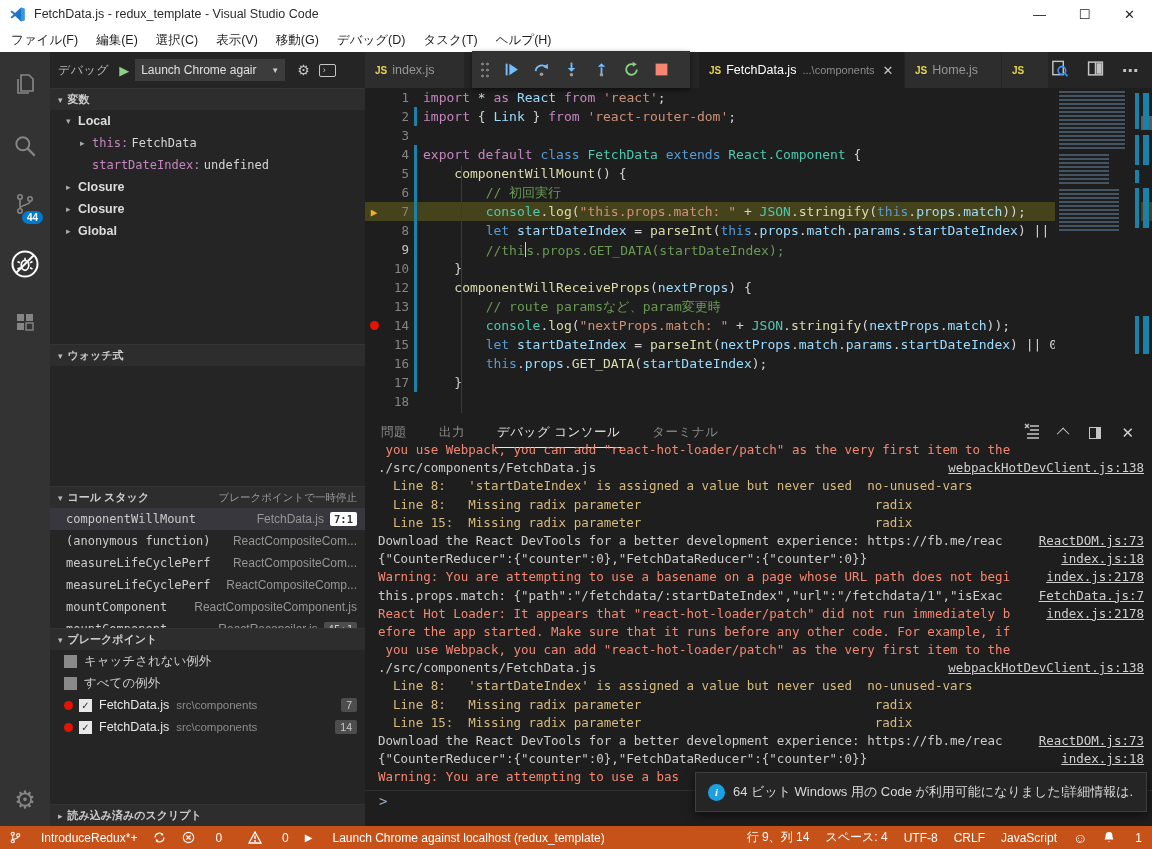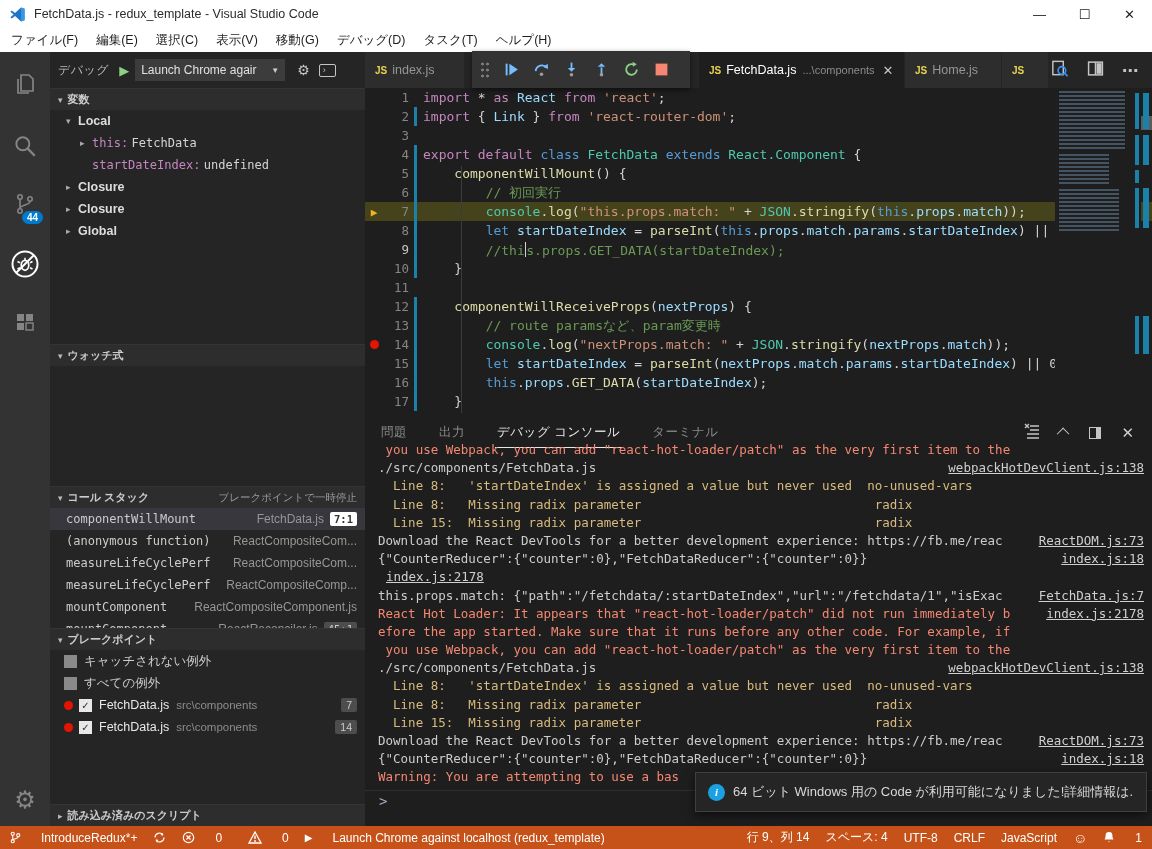--- a/index.html
+++ b/index.html
@@ -411,21 +411,20 @@
       <div class="code-line"><span class="gut-bp"></span><span class="gut-num">1</span><span class="gut-git"></span><span class="code-text"><span class="tk-kw">import</span><span class="tk-def"> * </span><span class="tk-kw">as</span><span class="tk-def"> </span><span class="tk-var">React</span><span class="tk-def"> </span><span class="tk-kw">from</span><span class="tk-def"> </span><span class="tk-str">'react'</span><span class="tk-def">;</span></span></div>
       <div class="code-line"><span class="gut-bp"></span><span class="gut-num">2</span><span class="gut-git mod"></span><span class="code-text"><span class="tk-kw">import</span><span class="tk-def"> { </span><span class="tk-var">Link</span><span class="tk-def"> } </span><span class="tk-kw">from</span><span class="tk-def"> </span><span class="tk-str">'react-router-dom'</span><span class="tk-def">;</span></span></div>
       <div class="code-line"><span class="gut-bp"></span><span class="gut-num">3</span><span class="gut-git"></span><span class="code-text"></span></div>
       <div class="code-line"><span class="gut-bp"></span><span class="gut-num">4</span><span class="gut-git mod"></span><span class="code-text"><span class="tk-kw">export</span><span class="tk-def"> </span><span class="tk-kw">default</span><span class="tk-def"> </span><span class="tk-blue">class</span><span class="tk-def"> </span><span class="tk-cls">FetchData</span><span class="tk-def"> </span><span class="tk-blue">extends</span><span class="tk-def"> </span><span class="tk-cls">React.Component</span><span class="tk-def"> {</span></span></div>
       <div class="code-line"><span class="gut-bp"></span><span class="gut-num">5</span><span class="gut-git mod"></span><span class="code-text"><span class="tk-def">    </span><span class="tk-fn">componentWillMount</span><span class="tk-def">() {</span></span></div>
       <div class="code-line"><span class="gut-bp"></span><span class="gut-num">6</span><span class="gut-git mod"></span><span class="code-text"><span class="tk-def">        </span><span class="tk-cmt">// 初回実行</span></span></div>
       <div class="code-line currentline"><span class="gut-bp" style="color: rgb(245, 177, 32);"><span class="bp-cur">▶</span></span><span class="gut-num">7</span><span class="gut-git mod"></span><span class="code-text"><span class="tk-def">        </span><span class="tk-cls">console</span><span class="tk-def">.</span><span class="tk-fn">log</span><span class="tk-def">(</span><span class="tk-str">"this.props.match: "</span><span class="tk-def"> + </span><span class="tk-cls">JSON</span><span class="tk-def">.</span><span class="tk-fn">stringify</span><span class="tk-def">(</span><span class="tk-blue">this</span><span class="tk-def">.</span><span class="tk-var">props</span><span class="tk-def">.</span><span class="tk-var">match</span><span class="tk-def">));</span></span></div>
       <div class="code-line"><span class="gut-bp"></span><span class="gut-num">8</span><span class="gut-git mod"></span><span class="code-text"><span class="tk-def">        </span><span class="tk-blue">let</span><span class="tk-def"> </span><span class="tk-var">startDateIndex</span><span class="tk-def"> = </span><span class="tk-fn">parseInt</span><span class="tk-def">(</span><span class="tk-blue">this</span><span class="tk-def">.</span><span class="tk-var">props</span><span class="tk-def">.</span><span class="tk-var">match</span><span class="tk-def">.</span><span class="tk-var">params</span><span class="tk-def">.</span><span class="tk-var">startDateIndex</span><span class="tk-def">) ||</span></span></div>
       <div class="code-line"><span class="gut-bp"></span><span class="gut-num cur">9</span><span class="gut-git mod"></span><span class="code-text"><span class="tk-def">        </span><span class="tk-cmt">//thi</span><span class="cursor"></span><span class="tk-cmt">s.props.GET_DATA(startDateIndex);</span></span></div>
       <div class="code-line"><span class="gut-bp"></span><span class="gut-num">10</span><span class="gut-git mod"></span><span class="code-text"><span class="tk-def">    }</span></span></div>
-      <div class="code-line"><span class="gut-bp"></span><span class="gut-num">11</span><span class="gut-git"></span><span class="code-text"></span></div>
       <div class="code-line"><span class="gut-bp"></span><span class="gut-num">12</span><span class="gut-git mod"></span><span class="code-text"><span class="tk-def">    </span><span class="tk-fn">componentWillReceiveProps</span><span class="tk-def">(</span><span class="tk-var">nextProps</span><span class="tk-def">) {</span></span></div>
       <div class="code-line"><span class="gut-bp"></span><span class="gut-num">13</span><span class="gut-git mod"></span><span class="code-text"><span class="tk-def">        </span><span class="tk-cmt">// route paramsなど、param変更時</span></span></div>
       <div class="code-line"><span class="gut-bp"><span class="bp-red"></span></span><span class="gut-num">14</span><span class="gut-git mod"></span><span class="code-text"><span class="tk-def">        </span><span class="tk-cls">console</span><span class="tk-def">.</span><span class="tk-fn">log</span><span class="tk-def">(</span><span class="tk-str">"nextProps.match: "</span><span class="tk-def"> + </span><span class="tk-cls">JSON</span><span class="tk-def">.</span><span class="tk-fn">stringify</span><span class="tk-def">(</span><span class="tk-var">nextProps</span><span class="tk-def">.</span><span class="tk-var">match</span><span class="tk-def">));</span></span></div>
       <div class="code-line"><span class="gut-bp"></span><span class="gut-num">15</span><span class="gut-git mod"></span><span class="code-text"><span class="tk-def">        </span><span class="tk-blue">let</span><span class="tk-def"> </span><span class="tk-var">startDateIndex</span><span class="tk-def"> = </span><span class="tk-fn">parseInt</span><span class="tk-def">(</span><span class="tk-var">nextProps</span><span class="tk-def">.</span><span class="tk-var">match</span><span class="tk-def">.</span><span class="tk-var">params</span><span class="tk-def">.</span><span class="tk-var">startDateIndex</span><span class="tk-def">) || 0</span></span></div>
       <div class="code-line"><span class="gut-bp"></span><span class="gut-num">16</span><span class="gut-git mod"></span><span class="code-text"><span class="tk-def">        </span><span class="tk-blue">this</span><span class="tk-def">.</span><span class="tk-var">props</span><span class="tk-def">.</span><span class="tk-fn">GET_DATA</span><span class="tk-def">(</span><span class="tk-var">startDateIndex</span><span class="tk-def">);</span></span></div>
       <div class="code-line"><span class="gut-bp"></span><span class="gut-num">17</span><span class="gut-git mod"></span><span class="code-text"><span class="tk-def">    }</span></span></div>
       <div class="code-line"><span class="gut-bp"></span><span class="gut-num">18</span><span class="gut-git"></span><span class="code-text"></span></div>
     </div>
   <div class="indent-guide"></div>
   <div class="minimap">
@@ -482,20 +481,21 @@
       </div>
       <div class="console-row">
         <span class="t c-fg">Download the React DevTools for a better development experience: https://fb.me/reac</span>
         <span class="lnk">ReactDOM.js:73</span>
       </div>
       <div class="console-row">
         <span class="t c-fg">{"CounterReducer":{"counter":0},"FetchDataReducer":{"counter":0}}</span>
         <span class="lnk">index.js:18</span>
       </div>
       <div class="console-row">
+        <span class="t c-red">Warning: You are attempting to use a basename on a page whose URL path does not begi</span>
         <span class="lnk">index.js:2178</span>
       </div>
       <div class="console-row">
         <span class="t c-fg">this.props.match: {"path":"/fetchdata/:startDateIndex","url":"/fetchdata/1","isExac</span>
         <span class="lnk">FetchData.js:7</span>
       </div>
       <div class="console-row">
         <span class="t c-red">React Hot Loader: It appears that "react-hot-loader/patch" did not run immediately b</span>
         <span class="lnk">index.js:2178</span>
       </div>

